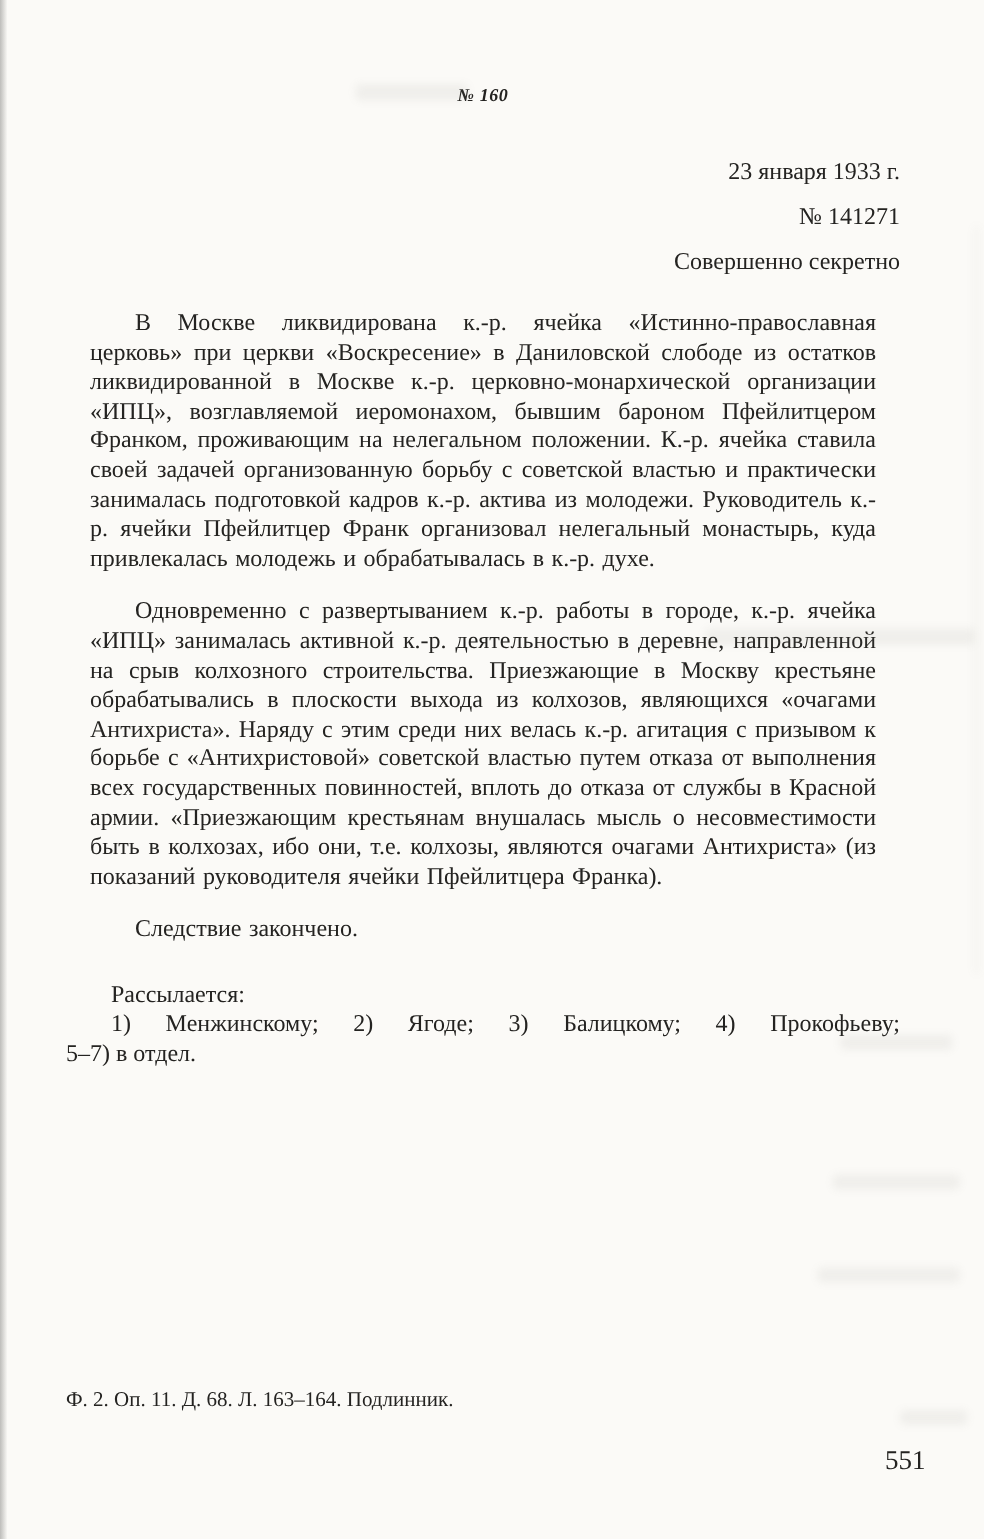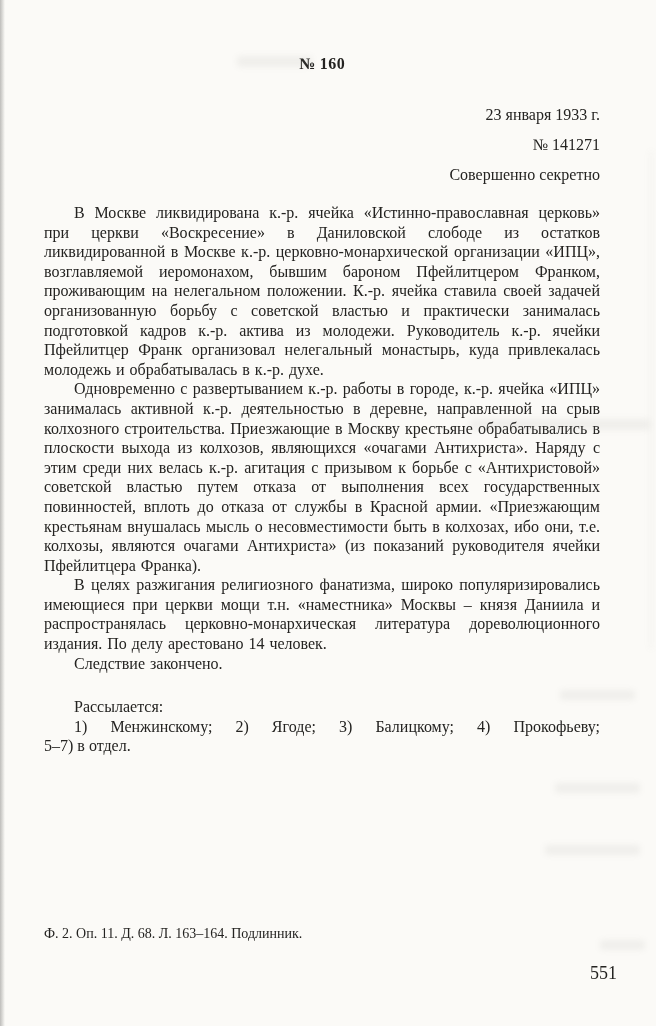--- a/index.html
+++ b/index.html
@@ -43,39 +43,40 @@
   .a2 { left: 470px; top: 419px; width: 180px; height: 11px; }
   .a3 { left: 560px; top: 690px; width: 75px;  height: 10px; }
   .a4 { left: 555px; top: 783px; width: 85px;  height: 10px; }
   .a5 { left: 545px; top: 845px; width: 95px;  height: 10px; }
   .a6 { left: 600px; top: 940px; width: 45px;  height: 10px; }
   .a7 { left: 649px; top: 150px; width: 4px;   height: 500px; opacity: 0.05; }
 
   .doc-number {
     text-align: center;
     font-weight: bold;
-    font-size: 16px;
+    font-size: 12px;
     letter-spacing: 0.4px;
     line-height: 21px;
+    font-style: italic;
   }
   .meta {
     margin-top: 26px;
     text-align: right;
     line-height: 30px;
   }
   .body-text {
     margin-top: 13px;
     text-align: justify;
     line-height: 19.6px;
     word-spacing: 0.06em;
     hyphens: auto;
     -webkit-hyphens: auto;
   }
   .body-text p {
-    margin: 0;
+    margin: 16px;
     text-indent: 30px;
   }
   .signatures {
     margin-top: 16px;
     text-align: right;
     line-height: 20.5px;
   }
   .sig + .sig { margin-top: 15px; }
   .distribution {
     margin-top: 24px;
@@ -118,21 +119,20 @@
 
   <div class="meta">
     <div class="meta-line">23 января 1933 г.</div>
     <div class="meta-line">№ 141271</div>
     <div class="meta-line">Совершенно секретно</div>
   </div>
 
   <div class="body-text">
     <p>В Москве ликвидирована к.-р. ячейка «Истинно-православная церковь» при церкви «Воскресение» в Даниловской слободе из остатков ликвидированной в Москве к.-р. церковно-монархической организации «ИПЦ», возглавляемой иеромонахом, бывшим бароном Пфейлитцером Франком, проживающим на нелегальном положении. К.-р. ячейка ставила своей задачей организованную борьбу с советской властью и практически занималась подготовкой кадров к.-р. актива из молодежи. Руководитель к.-р. ячейки Пфейлитцер Франк организовал нелегальный монастырь, куда привлекалась молодежь и обрабатывалась в к.-р. духе.</p>
     <p>Одновременно с развертыванием к.-р. работы в городе, к.-р. ячейка «ИПЦ» занималась активной к.-р. деятельностью в деревне, направленной на срыв колхозного строительства. Приезжающие в Москву крестьяне обрабатывались в плоскости выхода из колхозов, являющихся «очагами Антихриста». Наряду с этим среди них велась к.-р. агитация с призывом к борьбе с «Антихристовой» советской властью путем отказа от выполнения всех государственных повинностей, вплоть до отказа от службы в Красной армии. «Приезжающим крестьянам внушалась мысль о несовместимости быть в колхозах, ибо они, т.е. колхозы, являются очагами Антихриста» (из показаний руководителя ячейки Пфейлитцера Франка).</p>
-    <p>В целях разжигания религиозного фанатизма, широко популяризировались имеющиеся при церкви мощи т.н. «наместника» Москвы – князя Даниила и распространялась церковно-монархическая литература дореволюционного издания. По делу арестовано 14 человек.</p>
     <p>Следствие закончено.</p>
   </div>
 
   <div class="signatures">
   </div>
 
   <div class="distribution">
     <div class="dist-heading">Рассылается:</div>
     <div class="dist-line1">1) Менжинскому; 2) Ягоде; 3) Балицкому; 4) Прокофьеву;</div>
     <div class="dist-line2">5–7) в отдел.</div>

